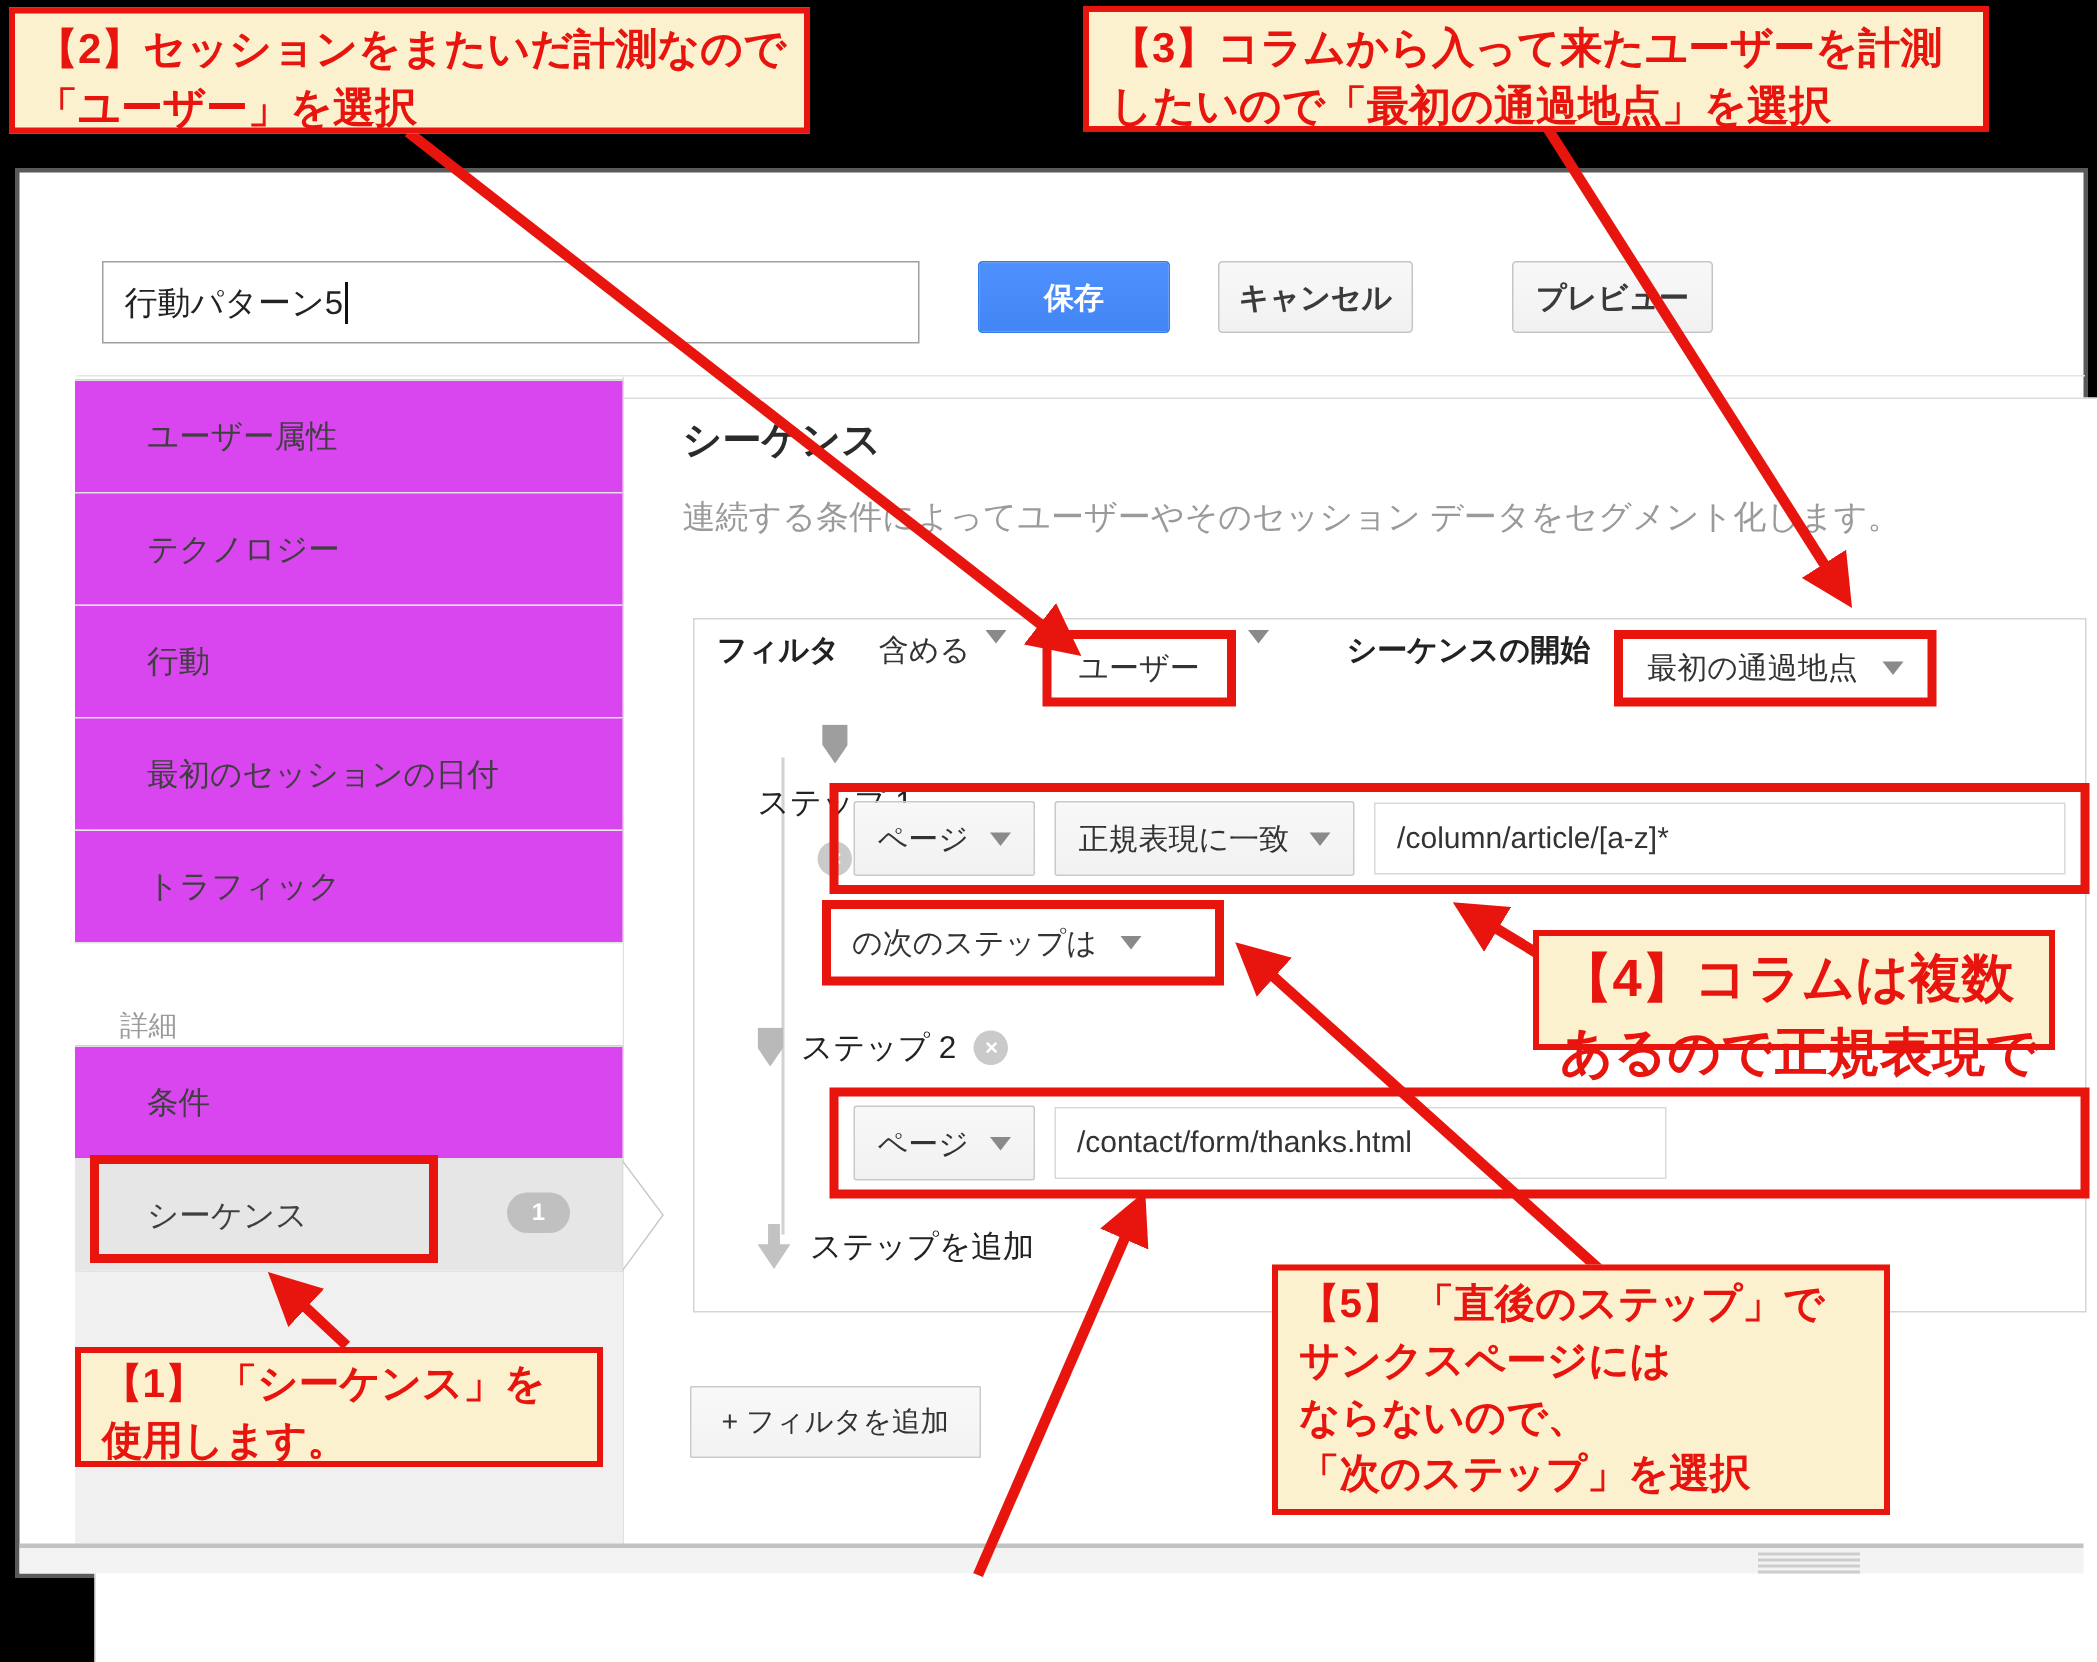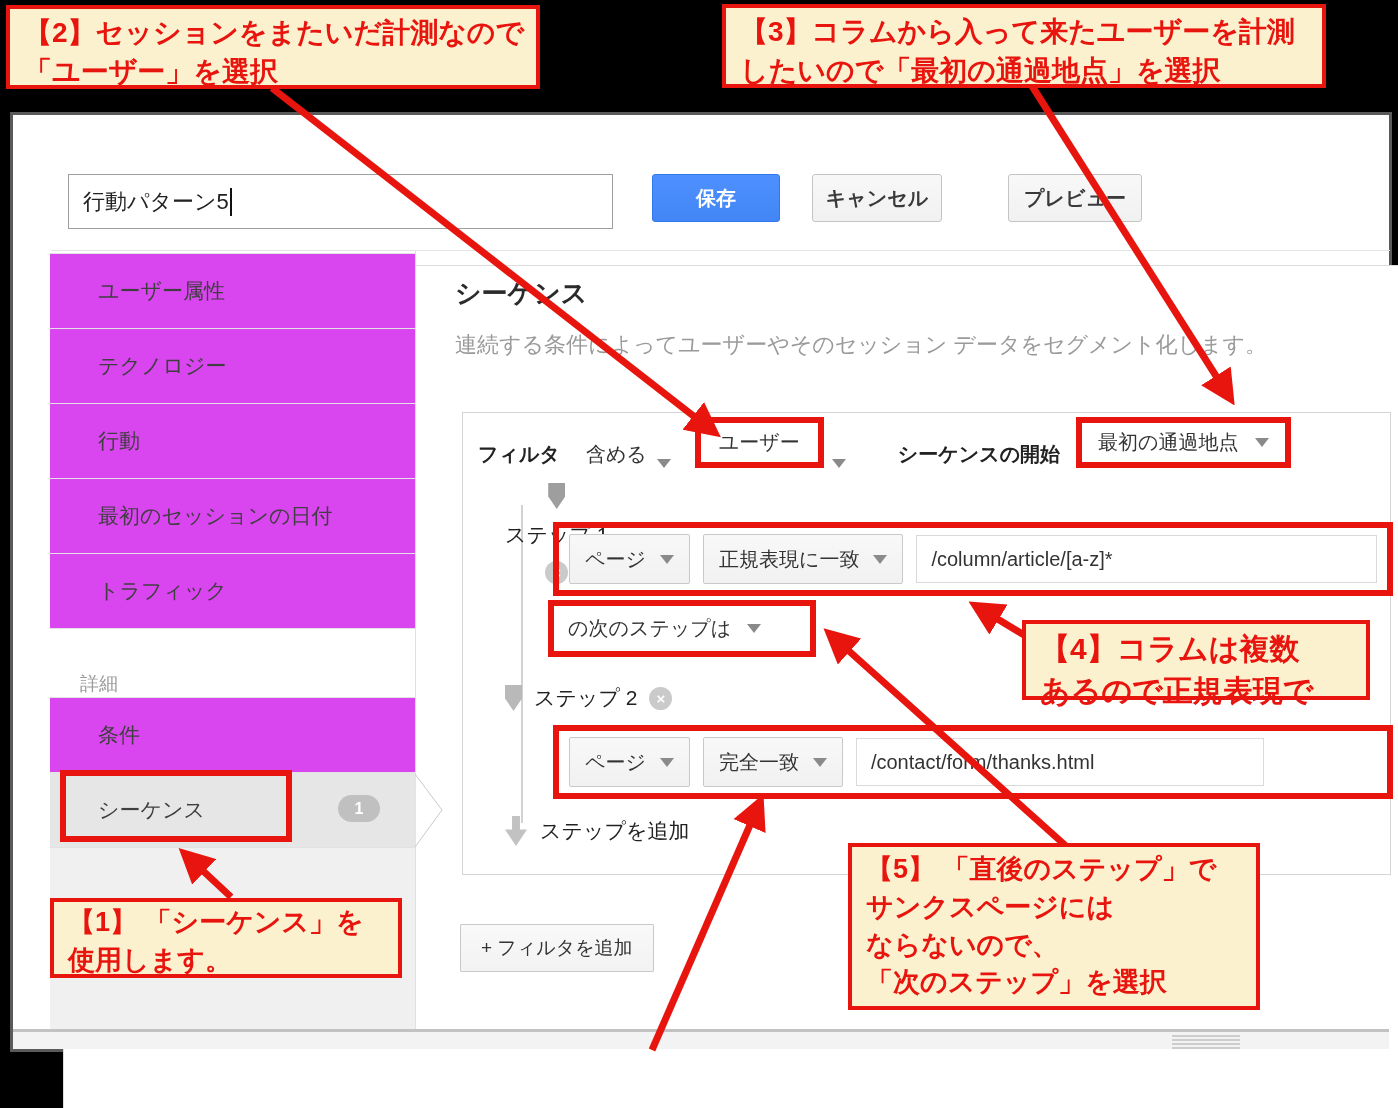--- a/index.html
+++ b/index.html
@@ -50,21 +50,21 @@
   .sel-chevron{position:absolute;left:365px;top:0px;}
 
   
   .page-title{position:absolute;left:455px;top:276px;font-size:26px;font-weight:bold;color:#2b2b2b;}
   .page-subtitle{position:absolute;left:455px;top:330px;font-size:22px;color:#9a9a9a;}
 
   .sequence-panel{position:absolute;left:462px;top:412px;width:929px;height:463px;
     border:1px solid #d5d5d5;background:#fff;}
   .connector-line{position:absolute;left:521px;top:505px;width:2px;height:318px;background:#d2d2d2;}
 
-  .filter-row{position:absolute;left:478px;top:420px;height:48px;display:flex;align-items:flex-end;}
+  .filter-row{position:absolute;left:478px;top:420px;height:48px;display:flex;align-items:flex-start;}
   .lbl-bold{font-size:20px;font-weight:bold;color:#222;}
   .dd-text{font-size:20px;color:#333;display:flex;align-items:center;cursor:pointer;}
   .tri{width:0;height:0;border-left:7px solid transparent;border-right:7px solid transparent;
     border-top:9px solid #8a8a8a;display:inline-block;}
 
   .step-label-row{position:absolute;display:flex;align-items:center;gap:12px;}
   .pin{width:17px;height:26px;background:#9e9e9e;
     clip-path:polygon(0 0,100% 0,100% 52%,50% 100%,0 52%);}
   .pin.light{background:#b9b9b9;}
   .step-label{font-size:21px;color:#222;}
@@ -192,24 +192,20 @@
   <div class="step-label-row" style="left:505px;top:684px;">
     <span class="pin light"></span>
     <span class="step-label">ステップ 2</span>
     <span class="close-circle">×</span>
   </div>
   <div class="step-box red-box" style="top:725px;">
     <span class="drop-btn">
       <span>ページ</span>
       <span class="tri"></span>
     </span>
-    <span class="drop-btn">
-      <span>完全一致</span>
-      <span class="tri"></span>
-    </span>
     <span class="value-input" style="width:408px;">/contact/form/thanks.html</span>
   </div>
 
   <div class="add-step-row">
     <span class="down-arrow"></span>
     <span class="add-step-text">ステップを追加</span>
   </div>
 
   <div class="add-filter-btn">+ フィルタを追加</div>
 
@@ -241,21 +237,21 @@
   <div class="callout" style="left:6px;top:5px;width:534px;height:84px;font-size:28px;">
     <div class="co-line">【2】セッションをまたいだ計測なので</div>
     <div class="co-line">「ユーザー」を選択</div>
   </div>
 
   <div class="callout" style="left:722px;top:4px;width:604px;height:84px;font-size:28px;">
     <div class="co-line">【3】コラムから入って来たユーザーを計測</div>
     <div class="co-line">したいので「最初の通過地点」を選択</div>
   </div>
 
-  <div class="callout" style="left:1022px;top:620px;width:348px;height:80px;font-size:30px;">
+  <div class="callout" style="left:1022px;top:620px;width:348px;height:80px;font-size:35px;">
     <div class="co-line">【4】コラムは複数</div>
     <div class="co-line">あるので正規表現で</div>
   </div>
 
   <div class="callout" style="left:848px;top:843px;width:412px;height:167px;font-size:27px;">
     <div class="co-line">【5】 「直後のステップ」で</div>
     <div class="co-line">サンクスページには</div>
     <div class="co-line">ならないので、</div>
     <div class="co-line">「次のステップ」を選択</div>
   </div>

